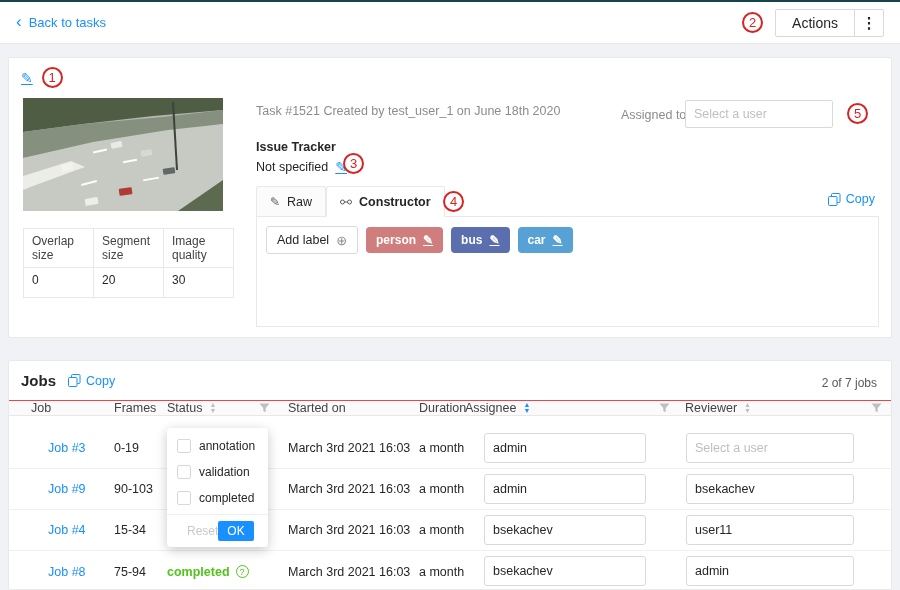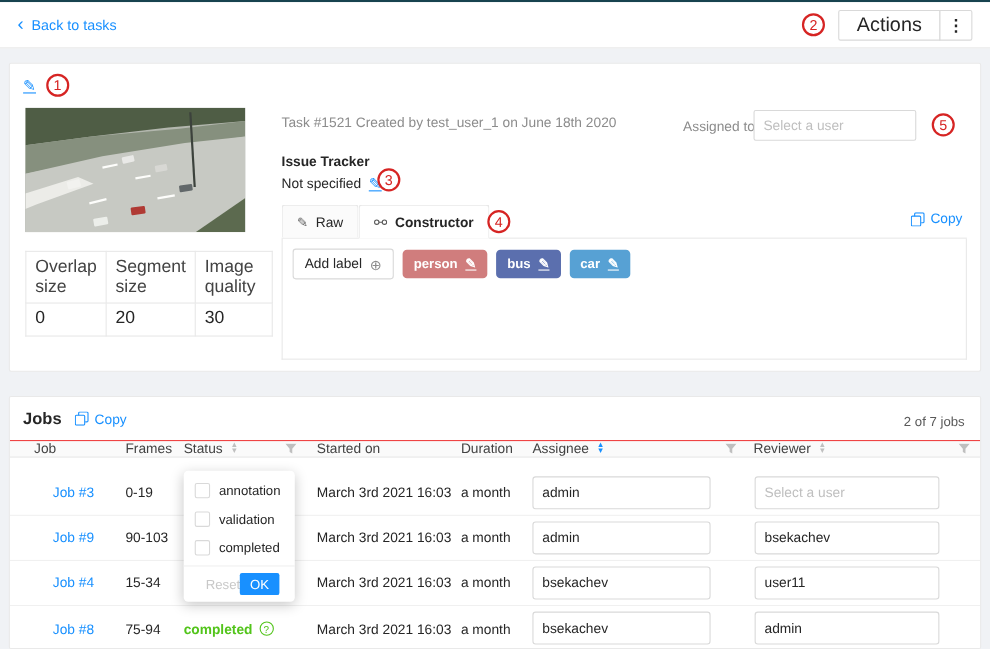--- a/index.html
+++ b/index.html
@@ -8,38 +8,38 @@
         font-family:"Liberation Sans",sans-serif;color:#262626;font-size:13px;}
   .strip{position:absolute;left:0;top:0;right:0;height:2px;background:#17434f;}
   
   .topbar{position:absolute;left:0;top:2px;right:0;height:42px;background:#fff;
           border-bottom:1px solid #e8e8e8;display:flex;align-items:center;
           justify-content:space-between;padding:0 16px;}
   .back{display:flex;align-items:center;gap:7px;color:#1890ff;cursor:pointer;text-decoration:none;font-size:13px;}
   .back-chev{font-size:17px;line-height:1;margin-top:-2px;}
   .topbar-right{display:flex;align-items:center;gap:12px;}
   .btn-group{display:flex;}
-  .btn{background:#fff;border:1px solid #d9d9d9;height:28px;font-size:18px;color:#262626;cursor:pointer;
+  .btn{background:#fff;border:1px solid #d9d9d9;height:28px;font-size:14px;color:#262626;cursor:pointer;
        font-family:"Liberation Sans",sans-serif;}
   .actions-btn{border-radius:2px 0 0 2px;padding:0 16px;}
   .more-btn{border-radius:0 2px 2px 0;width:30px;margin-left:-1px;font-weight:bold;font-size:15px;}
   
   .callout{width:21px;height:21px;border:2px solid #d62423;border-radius:50%;color:#d62423;
            font-size:13px;display:flex;align-items:center;justify-content:center;flex:none;background:transparent;}
   .abs{position:absolute;}
   
   .card{position:absolute;background:#fff;border:1px solid #e9e9e9;border-radius:2px;}
   .card-task{left:8px;top:57px;width:884px;height:281px;}
   .card-jobs{left:8px;top:360px;width:884px;height:230px;overflow:hidden;}
   
   .title-row{position:absolute;left:12px;top:9px;display:flex;align-items:center;gap:9px;}
   .task-title{font-size:17px;font-weight:600;color:#333;}
   .edit-pencil{color:#1890ff;font-size:14px;cursor:pointer;text-decoration:underline;}
   .thumb{position:absolute;left:14px;top:40px;width:200px;height:113px;overflow:hidden;background:#b6bab2;}
-  .params{position:absolute;left:14px;top:170px;border-collapse:collapse;font-size:16px;padding-left:43px;}
+  .params{position:absolute;left:14px;top:170px;border-collapse:collapse;font-size:12px;padding-left:43px;}
   .params th,.params td{border:1px solid #e8e8e8;text-align:left;font-weight:400;color:#434343;
                         padding:5px 8px;width:70px;vertical-align:top;background:#fff;}
   .params th{height:38px;}
   .params td{height:30px;color:#262626;}
   .meta{position:absolute;left:247px;top:46px;font-size:12.5px;color:#8c8c8c;}
   .assigned-label{position:absolute;left:612px;top:50px;font-size:12.5px;color:#8c8c8c;}
   .input{border:1px solid #d9d9d9;border-radius:2px;padding:0 8px;font-size:12.5px;color:#262626;
          background:#fff;outline:none;font-family:"Liberation Sans",sans-serif;}
   .input::placeholder{color:#bfbfbf;}
   .assignee-top{position:absolute;left:676px;top:42px;width:148px;height:28px;}
@@ -241,21 +241,21 @@
             <span>▼</span>
           </span>
       </span>
       <span class="funnel" style="left:250px;">
         <svg width="11" height="10" viewBox="0 0 11 10">
             <path d="M0.5 0.5 h10 l-3.8 4.4 v4.4 l-2.4 -1.3 v-3.1 z" fill="#bfbfbf"></path>
           </svg>
       </span>
       <span class="thcell" style="left:279px;">Started on</span>
       <span class="thcell" style="left:410px;">Duration</span>
-      <span class="thcell" style="left:475px;">
+      <span class="thcell" style="left:456px;">
         <span>Assignee</span>
         <span class="sorters">
             <span class="on">▲</span>
             <span class="on">▼</span>
           </span>
       </span>
       <span class="funnel" style="left:650px;">
         <svg width="11" height="10" viewBox="0 0 11 10">
             <path d="M0.5 0.5 h10 l-3.8 4.4 v4.4 l-2.4 -1.3 v-3.1 z" fill="#bfbfbf"></path>
           </svg>

